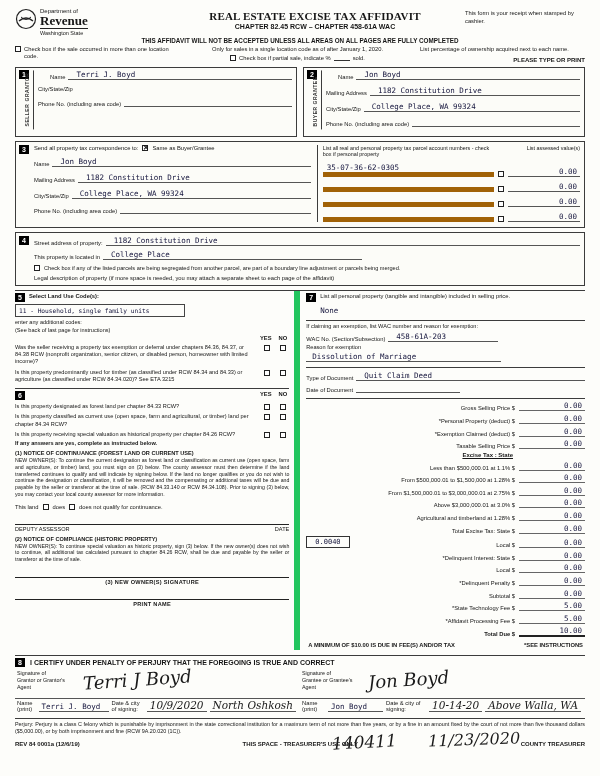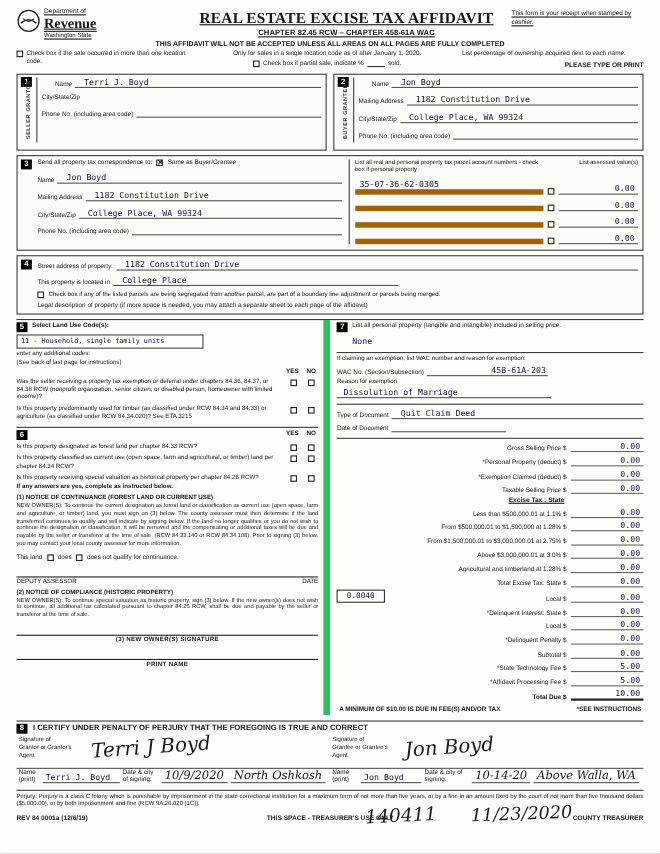--- a/index.html
+++ b/index.html
@@ -4,27 +4,27 @@
 <style>
   * { margin:0; padding:0; box-sizing:border-box; }
   html,body { background:#e8e8e8; }
   .page {
     width:600px; height:776px; background:#fdfdfa; color:#161616;
     font-family:"Liberation Sans", sans-serif; position:relative;
     padding:8px 15px 0 15px; overflow:hidden; margin:0 auto;
     box-shadow:0 0 4px rgba(0,0,0,.4);
   }
   
-  .hdr { display:flex; align-items:flex-start;text-decoration:underline; }
+  .hdr { display:flex; align-items:flex-start; }
   .hdr-left { display:flex; gap:3px; width:150px; }
   .dept-small { font-size:6px; }
   .dept-big { font-family:"Liberation Serif", serif; font-weight:bold; font-size:13px; line-height:1; }
   .dept-state { font-size:5.5px; border-top:1px solid #222; margin-top:1px; padding-top:1px; }
   .hdr-center { flex:1; text-align:center; padding-top:2px; }
-  .title { font-family:"Liberation Serif", serif; font-weight:bold; font-size:14px; letter-spacing:.2px; }
+  .title { font-family:"Liberation Serif", serif; font-weight:bold; font-size:11px; letter-spacing:.2px; }
   .subtitle { font-weight:bold; font-size:7px; margin-top:1px; }
   .hdr-right { width:120px; font-size:5.8px; text-align:left; padding-top:2px; line-height:1.3; }
   .warning { text-align:center; font-weight:bold; font-size:6.3px; margin-top:1px; }
   
   .prelim { display:flex; margin-top:2px; font-size:5.8px; }
   .prelim-left { width:160px; display:flex; gap:3px; line-height:1.25; }
   .prelim-center { flex:1; text-align:center; }
   .pc-row { margin-top:3px; display:inline-flex; align-items:flex-end; gap:3px; }
   .prelim-right { width:165px; text-align:left; line-height:1.3; }
   .type-print { text-align:right; font-weight:bold; font-size:6px; margin-top:3px; }
@@ -373,21 +373,21 @@
     <div class="colR">
       <div class="sechead">
         <div class="num">7</div>
         <div class="lbl" style="white-space:normal; flex:1;">List all personal property (tangible and intangible) included in selling price.</div>
       </div>
       <div class="val" style="margin-top:4px; padding-left:14px;">None</div>
       <div class="hr"></div>
       <div class="tiny">If claiming an exemption, list WAC number and reason for exemption:</div>
       <div class="s7row">
         <span class="lbl">WAC No. (Section/Subsection)</span>
-        <span class="fline val" style="max-width:110px;text-align:right;">458-61A-203</span>
+        <span class="fline val" style="max-width:110px;">458-61A-203</span>
       </div>
       <div class="tiny">Reason for exemption</div>
       <div class="val" style="border-bottom:1px solid #555; width:70%; margin-top:2px; padding-left:6px;">Dissolution of Marriage</div>
       <div class="hr"></div>
       <div class="s7row">
         <span class="lbl">Type of Document</span>
         <span class="fline val">Quit Claim Deed</span>
       </div>
       <div class="s7row" style="width:55%;">
         <span class="lbl">Date of Document</span>

